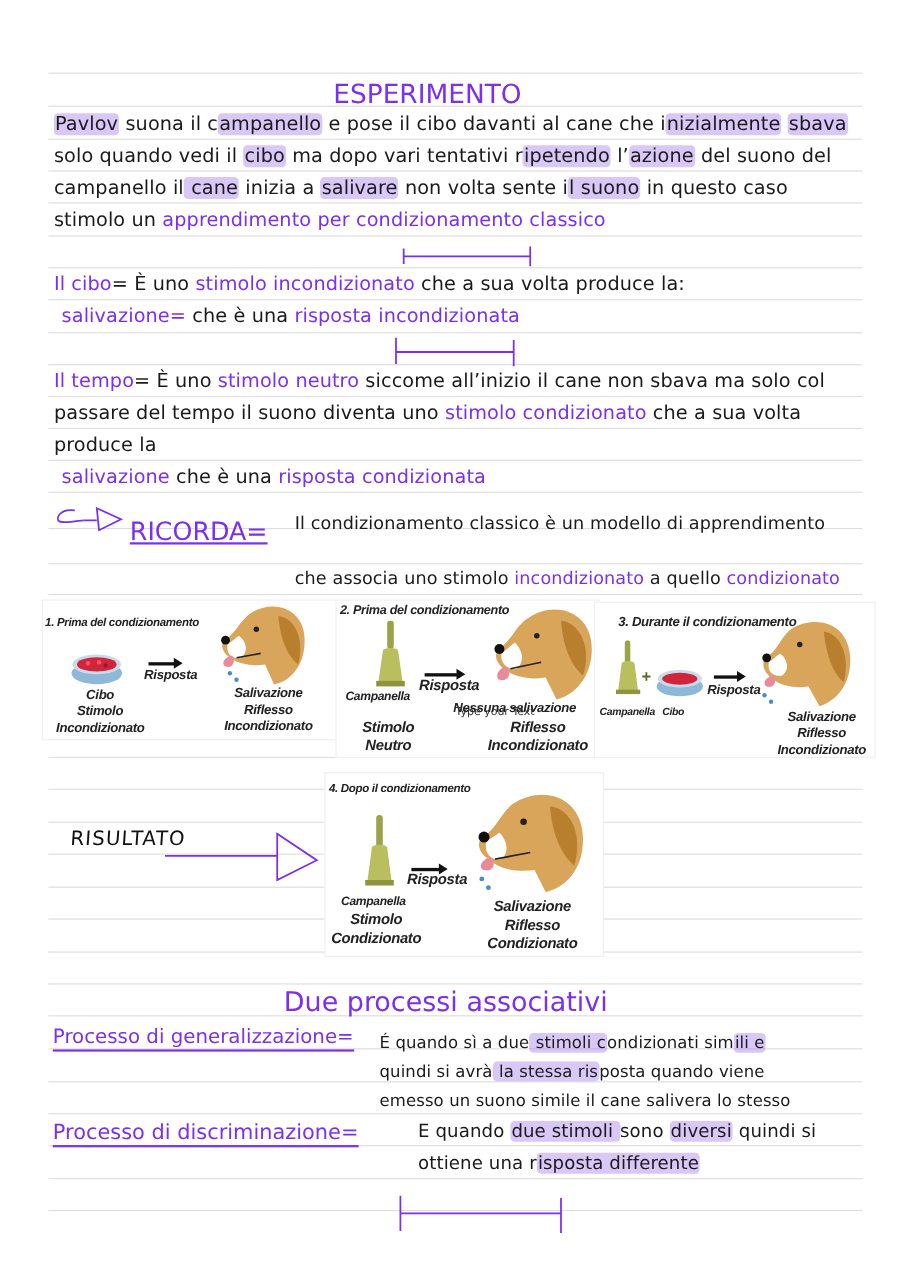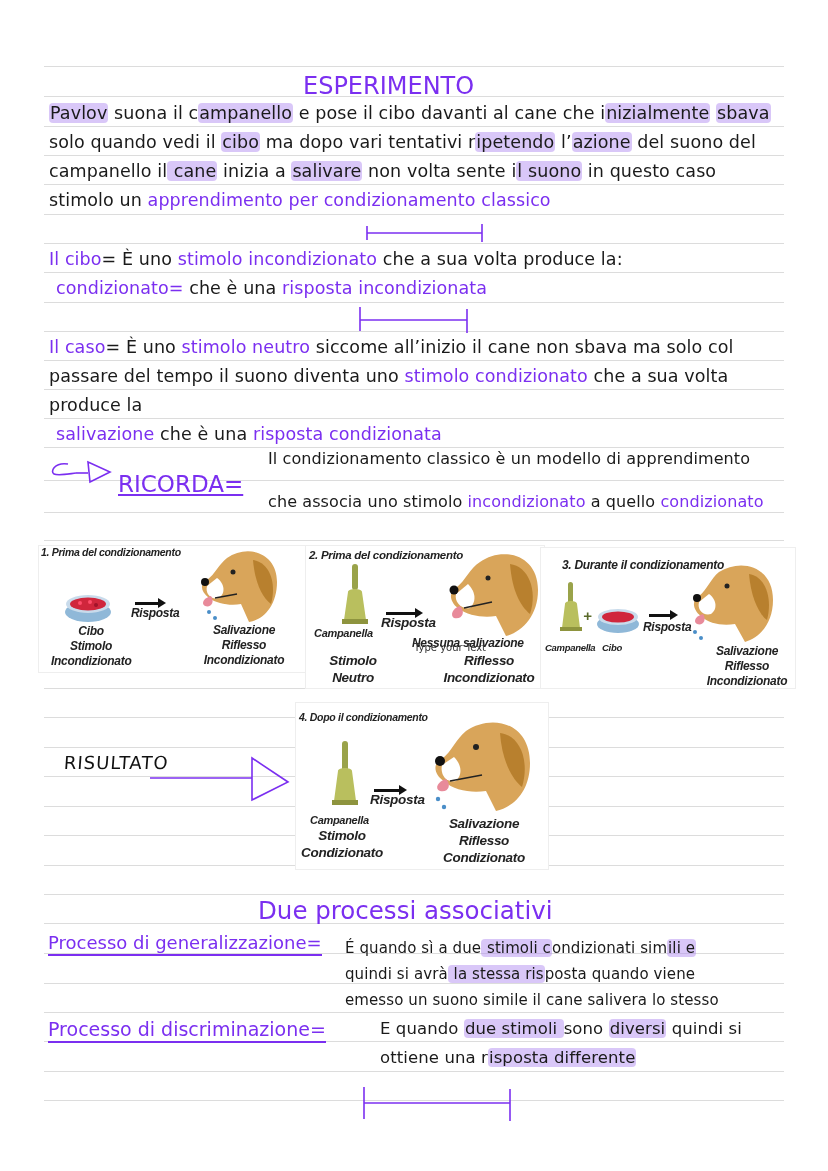--- a/index.html
+++ b/index.html
@@ -102,44 +102,44 @@
 <div class="line" style="left:37px; top:161px;"><span>campanello il</span><span class="hl"> cane</span><span> inizia a </span><span class="hl">salivare</span><span> non volta sente i</span><span class="hl">l suono</span><span> in questo caso</span></div>
 <div class="line" style="left:37px; top:190px;"><span>stimolo un </span><span class="p">apprendimento per condizionamento classico</span></div>
 
 <svg class="bracket" style="left:362px; top:222px;" width="126" height="22">
   <line x1="5" y1="4" x2="5" y2="18" stroke="#7b2ff0" stroke-width="1.6"></line>
   <line x1="5" y1="11" x2="120" y2="11" stroke="#7b2ff0" stroke-width="1.6"></line>
   <line x1="120" y1="2" x2="120" y2="20" stroke="#7b2ff0" stroke-width="1.6"></line>
 </svg>
 
 <div class="line" style="left:37px; top:249px;"><span class="p">Il cibo</span><span>= È uno </span><span class="p">stimolo incondizionato</span><span> che a sua volta produce la:</span></div>
-<div class="line" style="left:44px; top:278px;"><span class="p">condizionato=</span><span> che è una </span><span class="p">risposta incondizionata</span></div>
+<div class="line" style="left:44px; top:278px;"><span class="p">salivazione=</span><span> che è una </span><span class="p">risposta incondizionata</span></div>
 
 <svg class="bracket" style="left:355px; top:305px;" width="120" height="30">
   <line x1="5" y1="2" x2="5" y2="26" stroke="#7b2ff0" stroke-width="1.6"></line>
   <line x1="5" y1="15" x2="112" y2="15" stroke="#7b2ff0" stroke-width="1.6"></line>
   <line x1="112" y1="4" x2="112" y2="28" stroke="#7b2ff0" stroke-width="1.6"></line>
 </svg>
 
-<div class="line" style="left:37px; top:337px;"><span class="p">Il caso</span><span>= È uno </span><span class="p">stimolo neutro</span><span> siccome all’inizio il cane non sbava ma solo col</span></div>
+<div class="line" style="left:37px; top:337px;"><span class="p">Il tempo</span><span>= È uno </span><span class="p">stimolo neutro</span><span> siccome all’inizio il cane non sbava ma solo col</span></div>
 <div class="line" style="left:37px; top:366px;"><span>passare del tempo il suono diventa uno </span><span class="p">stimolo condizionato</span><span> che a sua volta</span></div>
 <div class="line" style="left:37px; top:395px;"><span>produce la</span></div>
 <div class="line" style="left:44px; top:424px;"><span class="p">salivazione</span><span> che è una </span><span class="p">risposta condizionata</span></div>
 
 <svg style="position:absolute; left:46px; top:458px;" width="72" height="28">
   <path d="M22 6 C8 4, 4 14, 8 16 C12 18, 22 16, 30 15" stroke="#7b2ff0" stroke-width="1.6" fill="none"></path>
   <path d="M30 15 L42 15" stroke="#7b2ff0" stroke-width="1.6" fill="none"></path>
   <path d="M42 4 L64 14 L44 24 Z" stroke="#7b2ff0" stroke-width="1.6" fill="none"></path>
 </svg>
 <div class="title" style="left:118px; top:471px; font-size:23px;text-decoration:underline;">RICORDA=</div>
-<div class="line small" style="left:256px; top:449px; font-size:16px;"><span>Il condizionamento classico è un modello di apprendimento</span></div>
-<div class="line small" style="left:256px; top:492px; font-size:16px;"><span>che associa uno stimolo </span><span class="p">incondizionato</span><span> a quello </span><span class="p">condizionato</span></div>
+<div class="line small" style="left:256px; top:466px; font-size:16px;"><span>Il condizionamento classico è un modello di apprendimento</span></div>
+<div class="line small" style="left:256px; top:516px; font-size:16px;"><span>che associa uno stimolo </span><span class="p">incondizionato</span><span> a quello </span><span class="p">condizionato</span></div>
 
 <div class="panel" style="left:38px; top:545px; width:268px; height:126px;">
-  <div class="cap" style="left:2px; top:0;">1. Prima del condizionamento</div>
+  <div class="cap" style="left:2px; top:14px;">1. Prima del condizionamento</div>
   <svg style="position:absolute; left:24px; top:44px;" width="50" height="34">
     <ellipse cx="25" cy="22" rx="23" ry="10" fill="#8fb8d8"></ellipse>
     <ellipse cx="25" cy="14" rx="22" ry="9" fill="#c9dbeb"></ellipse>
     <ellipse cx="25" cy="14" rx="18" ry="6.5" fill="#d0263c"></ellipse>
     <circle cx="17" cy="13" r="2" fill="#ff4d6a"></circle>
       <circle cx="27" cy="12" r="2" fill="#ff4d6a"></circle>
       <circle cx="33" cy="15" r="2" fill="#a0142a"></circle>
   </svg>
   <div class="arrow" style="left:96px; top:56px; width:24px;"></div>
   <div class="lbl" style="left:92px; top:60px;">Risposta</div>

